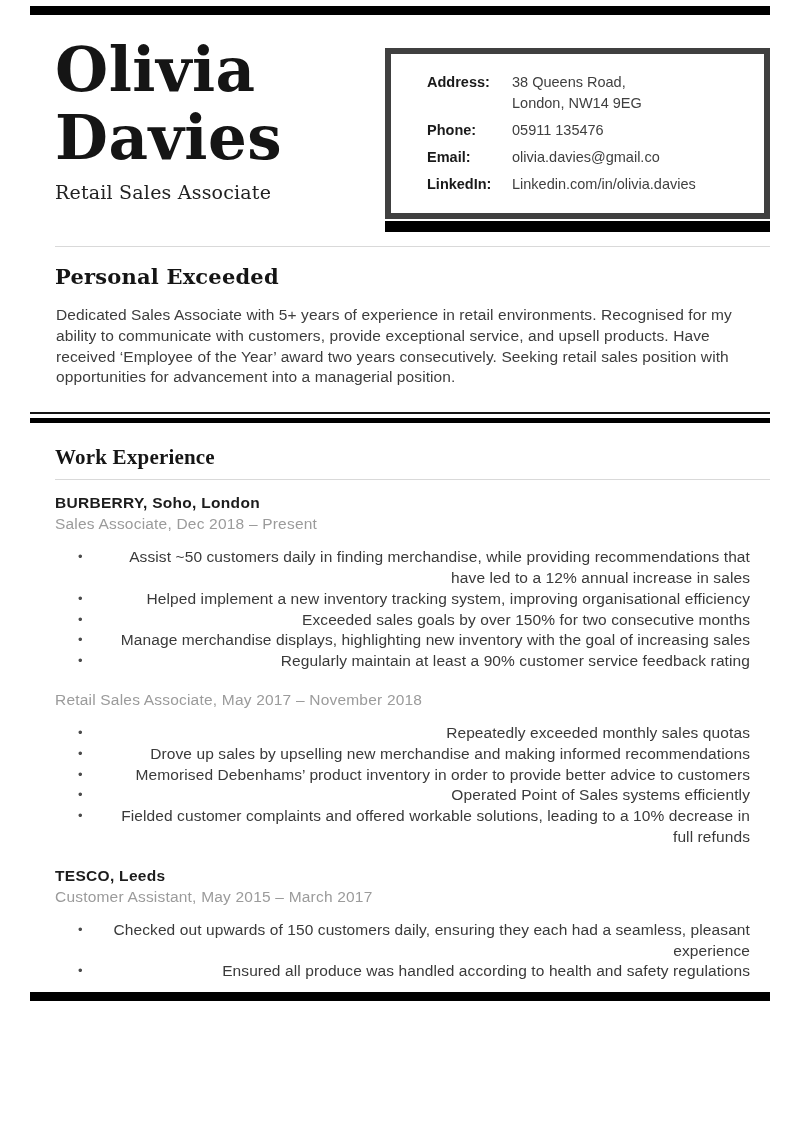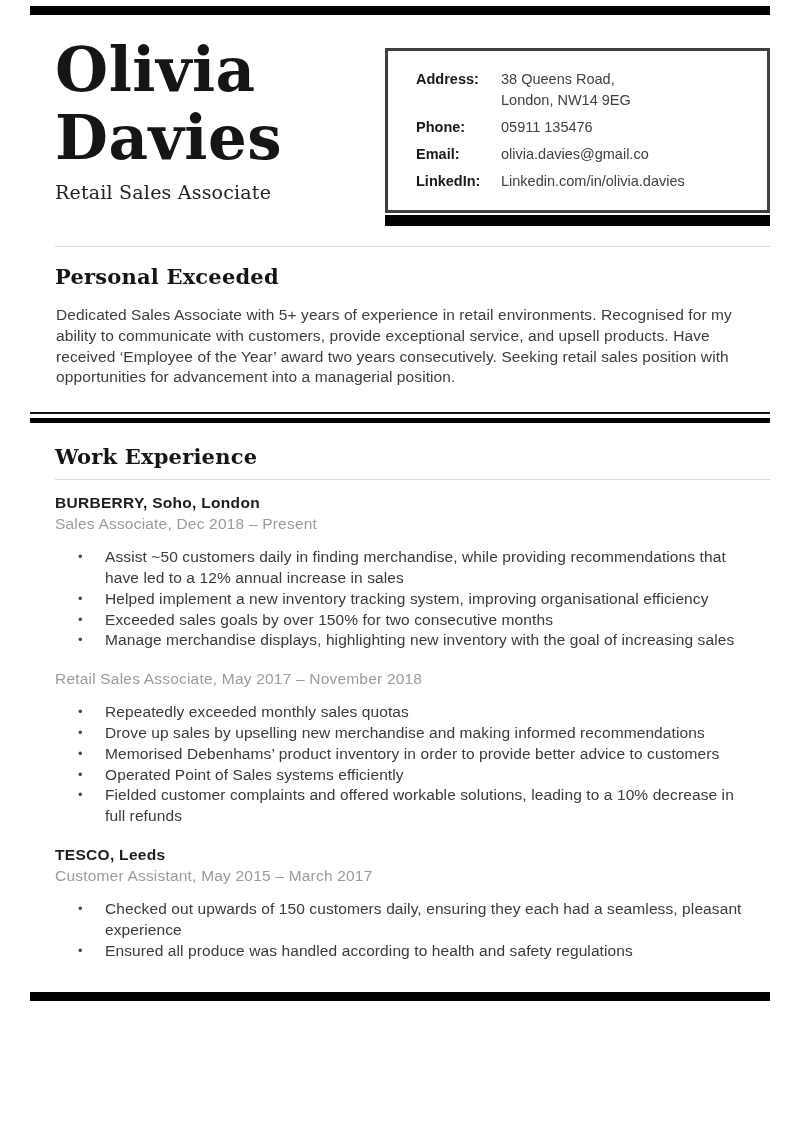--- a/index.html
+++ b/index.html
@@ -37,22 +37,22 @@
   }
   .candidate-title {
     margin-top: 9px;
     font-family: "DejaVu Serif", "Liberation Serif", serif;
     font-size: 19px;
     color: #222222;
     letter-spacing: 0.2px;
   }
   .contact-wrap { position: absolute; left: 385px; right: 30px; top: 48px; }
   .contact-card {
-    border: 3px solid #404040;
-    padding: 12px 10px 12px 28px;
+    border: 6px solid #404040;
+    padding: 12px 10px 12px 36px;
     min-height: 150px;
   }
   .contact-row { display: flex; margin: 6px 0; line-height: 21px; }
   .contact-label {
     width: 85px;
     flex: 0 0 85px;
     font-weight: bold;
     font-size: 14.5px;
     color: #1a1a1a;
   }
@@ -78,21 +78,21 @@
   }
   .ps-heading { margin-top: 17px; }
   .statement-text {
     margin: 15px 58px 0 56px;
     font-size: 15.5px;
     line-height: 20.8px;
     color: #3c3c3c;
     letter-spacing: 0.1px;
     max-width: 688px;
   }
-  .we-heading { margin-top: 21px; }
+  .we-heading { margin-top: 21px; font-family: Liberation Serif, serif; }
   .we-rule { margin-top: 9px; }
 
   .job { margin: 0 45px 0 55px; }
   .job-first { margin-top: 13px; }
   .job-next { margin-top: 18px; }
   .company-name {
     font-size: 15.5px;
     font-weight: bold;
     line-height: 20px;
     color: #1c1c1c;
@@ -107,20 +107,21 @@
   }
   .bullet-list { list-style: none; margin-top: 13px; }
   .bullet-item {
     position: relative;
     padding-left: 50px;
     font-size: 15.5px;
     line-height: 20.8px;
     color: #3a3a3a;
     letter-spacing: 0.1px;
     max-width: 695px;
+    text-align: right;
   }
   .bullet-item::before {
     content: "\2022";
     position: absolute;
     left: 23px;
     top: 0;
     font-size: 13px;
     color: #4a4a4a;
   }
 </style>
@@ -182,20 +183,21 @@
     <div class="rule-light we-rule"></div>
 
     <div class="job job-first">
       <div class="company-name">BURBERRY, Soho, London</div>
       <div class="role-dates">Sales Associate, Dec 2018 – Present</div>
       <ul class="bullet-list">
         <li class="bullet-item">Assist ~50 customers daily in finding merchandise, while providing recommendations that have led to a 12% annual increase in sales</li>
         <li class="bullet-item">Helped implement a new inventory tracking system, improving organisational efficiency</li>
         <li class="bullet-item">Exceeded sales goals by over 150% for two consecutive months</li>
         <li class="bullet-item">Manage merchandise displays, highlighting new inventory with the goal of increasing sales</li>
+        <li class="bullet-item">Regularly maintain at least a 90% customer service feedback rating</li>
       </ul>
     </div>
 
     <div class="job job-next">
       <div class="role-dates">Retail Sales Associate, May 2017 – November 2018</div>
       <ul class="bullet-list">
         <li class="bullet-item">Repeatedly exceeded monthly sales quotas</li>
         <li class="bullet-item">Drove up sales by upselling new merchandise and making informed recommendations</li>
         <li class="bullet-item">Memorised Debenhams’ product inventory in order to provide better advice to customers</li>
         <li class="bullet-item">Operated Point of Sales systems efficiently</li>

